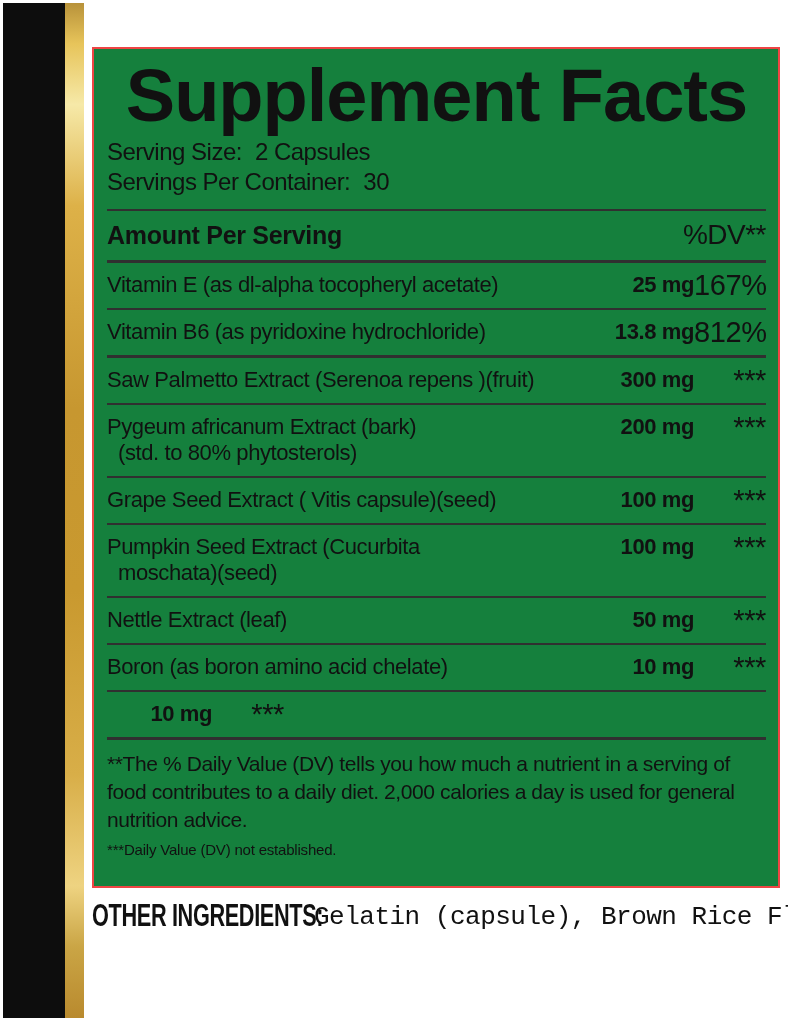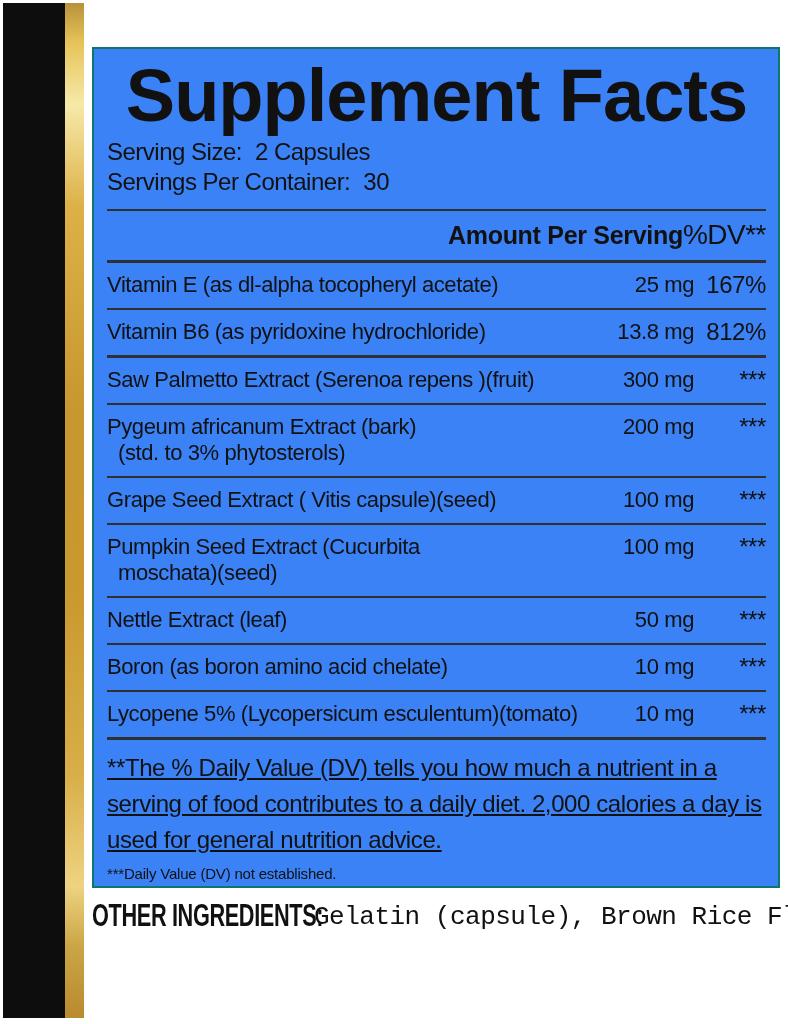--- a/index.html
+++ b/index.html
@@ -26,22 +26,22 @@
     background: linear-gradient(180deg,
       #b8923a 0%, #e7c45a 4%, #f6e9a8 10%,
       #ddb148 20%, #c79730 40%, #c9992f 58%,
       #d8ae48 76%, #eed381 87%, #caa545 93%, #b98a2e 100%);
   }
   .sf-panel {
     position: absolute;
     left: 92px; top: 47px;
     width: 688px; height: 841px;
     box-sizing: border-box;
-    border: 2px solid #0f766e;
-    background: #3b82f6;
+    border: 2px solid #ef4444;
+    background: #15803d;
     padding: 4px 12px 0 13px;
   }
   .sf-title {
     font-size: 74px;
     font-weight: bold;
     letter-spacing: -1px;
     line-height: 1.0;
     text-align: center;
     margin-top: 6px;
     white-space: nowrap;
@@ -53,21 +53,21 @@
     letter-spacing: -0.5px;
     white-space: nowrap;
   }
   .serving-line .val { margin-left: 13px; margin-top: 48px; }
   .rule { width: 100%; background: #303030; }
   .rule.thin { height: 2px; }
   .rule.med  { height: 3px; }
   .rule.r1 { margin-top: 12px; }
   .hdr-row {
     display: flex;
-    justify-content: flex-end;
+    justify-content: space-between;
     align-items: baseline;
     padding: 8px 0 9px;
   }
   .hdr-left {
     font-size: 25px;
     font-weight: bold;
     letter-spacing: -0.3px;
   }
   .hdr-right { font-size: 28px; letter-spacing: -0.5px; }
   .ing-row {
@@ -84,35 +84,35 @@
     white-space: nowrap;
   }
   .ing-name .line2 { padding-left: 11px; }
   .ing-amt {
     width: 105px;
     text-align: right;
     font-size: 22px;
     line-height: 26px;
     letter-spacing: -0.4px;
     white-space: nowrap;
+    font-weight: bold;
   }
   .ing-dv {
     width: 72px;
     text-align: right;
-    font-size: 24px;
+    font-size: 29px;
     line-height: 26px;
     letter-spacing: -0.4px;
     white-space: nowrap;
   }
   .footnotes { padding-top: 10px; }
   .footnote-p {
-    font-size: 24px;
-    line-height: 36px;
-    letter-spacing: -0.4px;
-    text-decoration: underline;
+    font-size: 21px;
+    line-height: 28px;
+    letter-spacing: -0.4px;
   }
   .footnote-nde {
     font-size: 15px;
     line-height: 32px;
     letter-spacing: -0.2px;
   }
   .other-ing {
     position: absolute;
     left: 92px; top: 898px;
     width: 696px;
@@ -186,21 +186,21 @@
   <div class="ing-row">
     <div class="ing-name">Saw Palmetto Extract (Serenoa repens )(fruit)</div>
     <div class="ing-amt">300 mg</div>
     <div class="ing-dv">***</div>
   </div>
   <div class="rule thin"></div>
 
   <div class="ing-row">
     <div class="ing-name">
       <div>Pygeum africanum Extract (bark)</div>
-      <div class="line2">(std. to 3% phytosterols)</div>
+      <div class="line2">(std. to 80% phytosterols)</div>
     </div>
     <div class="ing-amt">200 mg</div>
     <div class="ing-dv">***</div>
   </div>
   <div class="rule thin"></div>
 
   <div class="ing-row">
     <div class="ing-name">Grape Seed Extract ( Vitis capsule)(seed)</div>
     <div class="ing-amt">100 mg</div>
     <div class="ing-dv">***</div>
@@ -225,21 +225,20 @@
   <div class="rule thin"></div>
 
   <div class="ing-row">
     <div class="ing-name">Boron (as boron amino acid chelate)</div>
     <div class="ing-amt">10 mg</div>
     <div class="ing-dv">***</div>
   </div>
   <div class="rule thin"></div>
 
   <div class="ing-row">
-    <div class="ing-name">Lycopene 5% (Lycopersicum esculentum)(tomato)</div>
     <div class="ing-amt">10 mg</div>
     <div class="ing-dv">***</div>
   </div>
   <div class="rule med"></div>
 
   <div class="footnotes">
     <div class="footnote-p">**The % Daily Value (DV) tells you how much a nutrient in a serving of food contributes to a daily diet. 2,000 calories a day is used for general nutrition advice.</div>
     <div class="footnote-nde">***Daily Value (DV) not established.</div>
   </div>
 </div>

